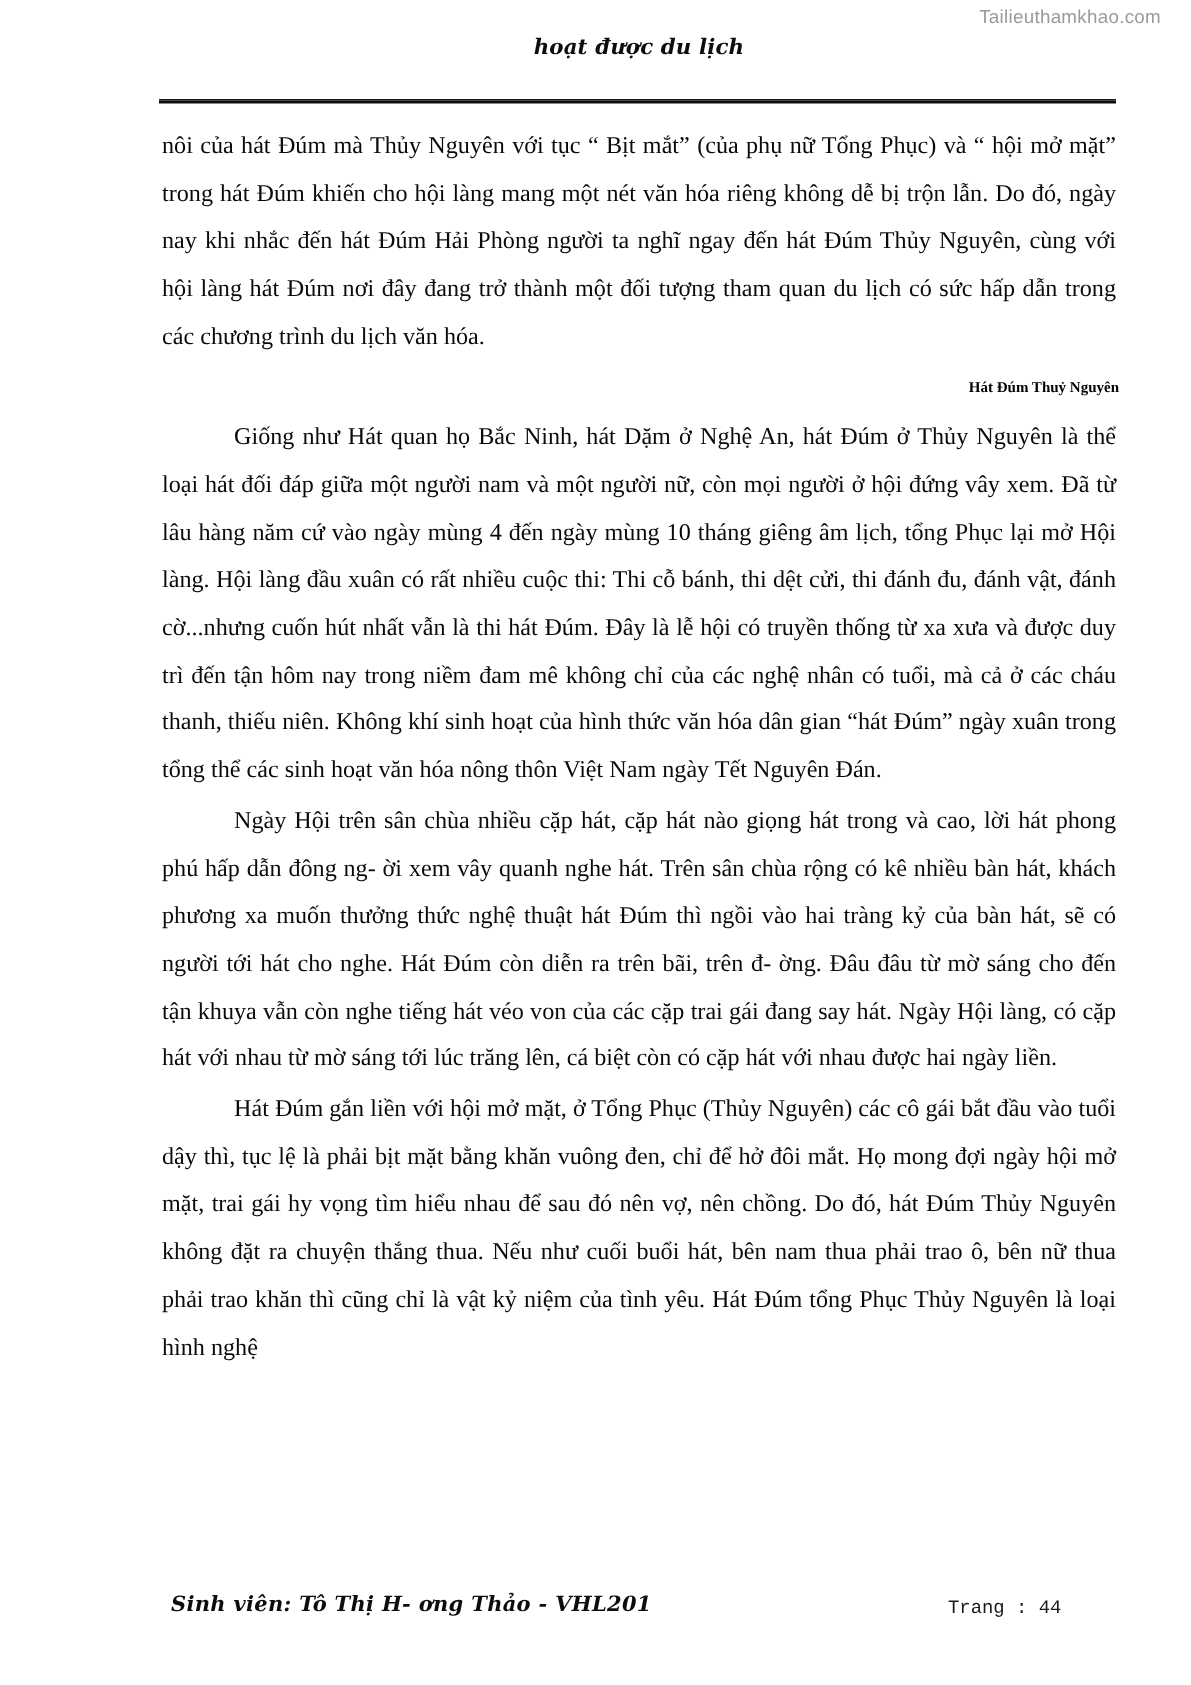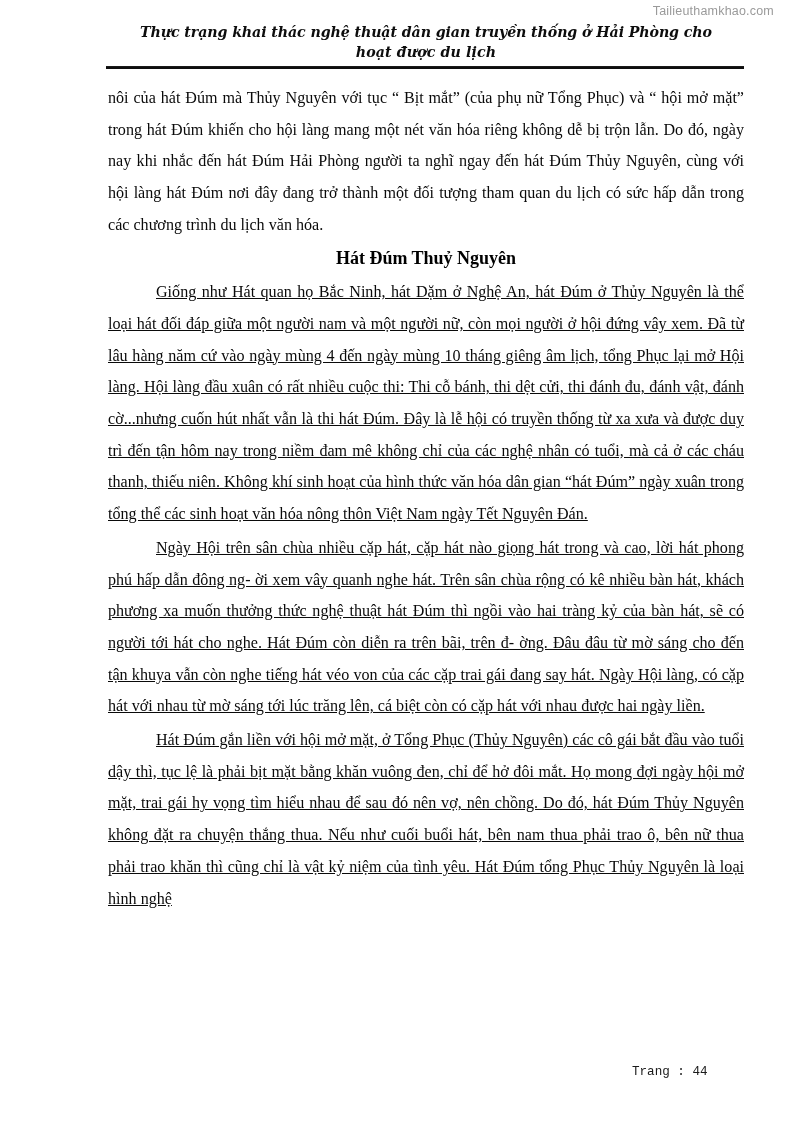--- a/index.html
+++ b/index.html
@@ -81,29 +81,28 @@
     margin: 2px;
     font-size: 16.1px;
     line-height: 31.7px;
     text-align: justify;
     text-justify: inter-word;
     color: #0a0a0a;
     hyphens: none;
   }
   p.para.indent {
     text-indent: 48px;
-    text-decoration: underline;
   }
   p.heading {
     margin: 0;
-    font-size: 18px;
+    font-size: 10px;
     line-height: 31.7px;
     font-weight: bold;
     color: #000000;
-    text-align: center;
+    text-align: right;
   }
 
   
   .footer {
     position: absolute;
     left: 0;
     top: 1062px;
     width: 794px;
     height: 40px;
   }
@@ -130,31 +129,31 @@
   }
 </style>
 </head>
 <body>
 
 <div class="page">
 
   <div class="watermark">Tailieuthamkhao.com</div>
 
   <div class="header">
-    <div class="header-title-line l1">Thực trạng khai thác nghệ thuật dân gian truyền thống ở Hải Phòng cho</div>
     <div class="header-title-line l2">hoạt được du lịch</div>
   </div>
 
   <div class="header-rule"></div>
 
   <div class="content" id="content-root">
       <p class="para">nôi của hát Đúm mà Thủy Nguyên với tục “ Bịt mắt” (của phụ nữ Tổng Phục) và “ hội mở mặt” trong hát Đúm khiến cho hội làng mang một nét  văn hóa riêng không dễ bị trộn lẫn. Do đó, ngày nay khi nhắc đến hát Đúm Hải Phòng người ta nghĩ ngay đến hát Đúm Thủy Nguyên, cùng với hội làng hát Đúm nơi đây đang trở thành một đối tượng tham quan du lịch có sức hấp dẫn trong các chương trình du lịch văn hóa.</p>
       <p class="heading">Hát Đúm Thuỷ Nguyên</p>
       <p class="para indent">Giống như Hát quan họ Bắc Ninh, hát Dặm ở Nghệ An, hát Đúm ở Thủy Nguyên là thể loại hát đối đáp giữa một người nam và một người nữ, còn mọi người ở hội đứng vây xem. Đã từ lâu hàng năm cứ vào ngày mùng 4 đến ngày mùng 10 tháng giêng âm lịch, tổng Phục lại mở Hội làng. Hội làng đầu xuân có rất nhiều cuộc thi: Thi cỗ bánh, thi dệt cửi, thi đánh đu, đánh vật, đánh cờ...nhưng cuốn hút nhất vẫn là thi hát Đúm. Đây là lễ hội có truyền thống từ xa xưa và được duy trì đến tận hôm nay trong niềm đam mê không chỉ của các nghệ nhân có tuổi, mà cả ở các cháu thanh, thiếu niên. Không khí sinh hoạt của hình thức văn hóa dân gian “hát Đúm” ngày xuân trong tổng thể các sinh hoạt văn hóa nông thôn Việt Nam ngày Tết Nguyên Đán.</p>
       <p class="para indent"> Ngày Hội trên sân chùa nhiều cặp hát, cặp hát nào giọng hát trong và cao, lời hát phong phú hấp dẫn đông ng- ời xem vây quanh nghe hát. Trên sân chùa rộng có kê nhiều bàn hát, khách phương xa muốn thưởng thức nghệ thuật hát Đúm thì ngồi vào hai tràng kỷ  của bàn hát, sẽ có người tới hát cho nghe. Hát Đúm còn diễn ra trên bãi, trên đ- ờng. Đâu đâu từ mờ sáng cho đến tận khuya vẫn còn nghe tiếng hát véo von của các cặp trai gái đang say hát. Ngày Hội làng, có cặp hát với nhau từ mờ sáng tới lúc trăng lên, cá biệt còn có cặp hát với nhau được hai ngày liền.</p>
       <p class="para indent">Hát Đúm gắn liền với hội mở mặt, ở Tổng Phục (Thủy Nguyên) các cô gái bắt đầu vào tuổi dậy thì, tục lệ là phải bịt mặt bằng khăn vuông đen, chỉ để hở đôi mắt. Họ mong đợi ngày hội mở mặt, trai gái hy vọng tìm hiểu nhau để sau đó nên vợ, nên chồng. Do đó, hát Đúm Thủy Nguyên không đặt ra chuyện thắng thua. Nếu như cuối buổi hát, bên nam thua phải trao ô, bên nữ thua phải trao khăn thì cũng chỉ là vật kỷ niệm của tình yêu. Hát Đúm tổng Phục Thủy Nguyên là loại hình nghệ</p>
     </div>
 
   <div class="footer">
+    <div class="footer-author">Sinh viên: Tô Thị H- ơng Thảo - VHL201</div>
     <div class="footer-page">Trang : 44</div>
   </div>
 
 </div>
 
 </body></html>

